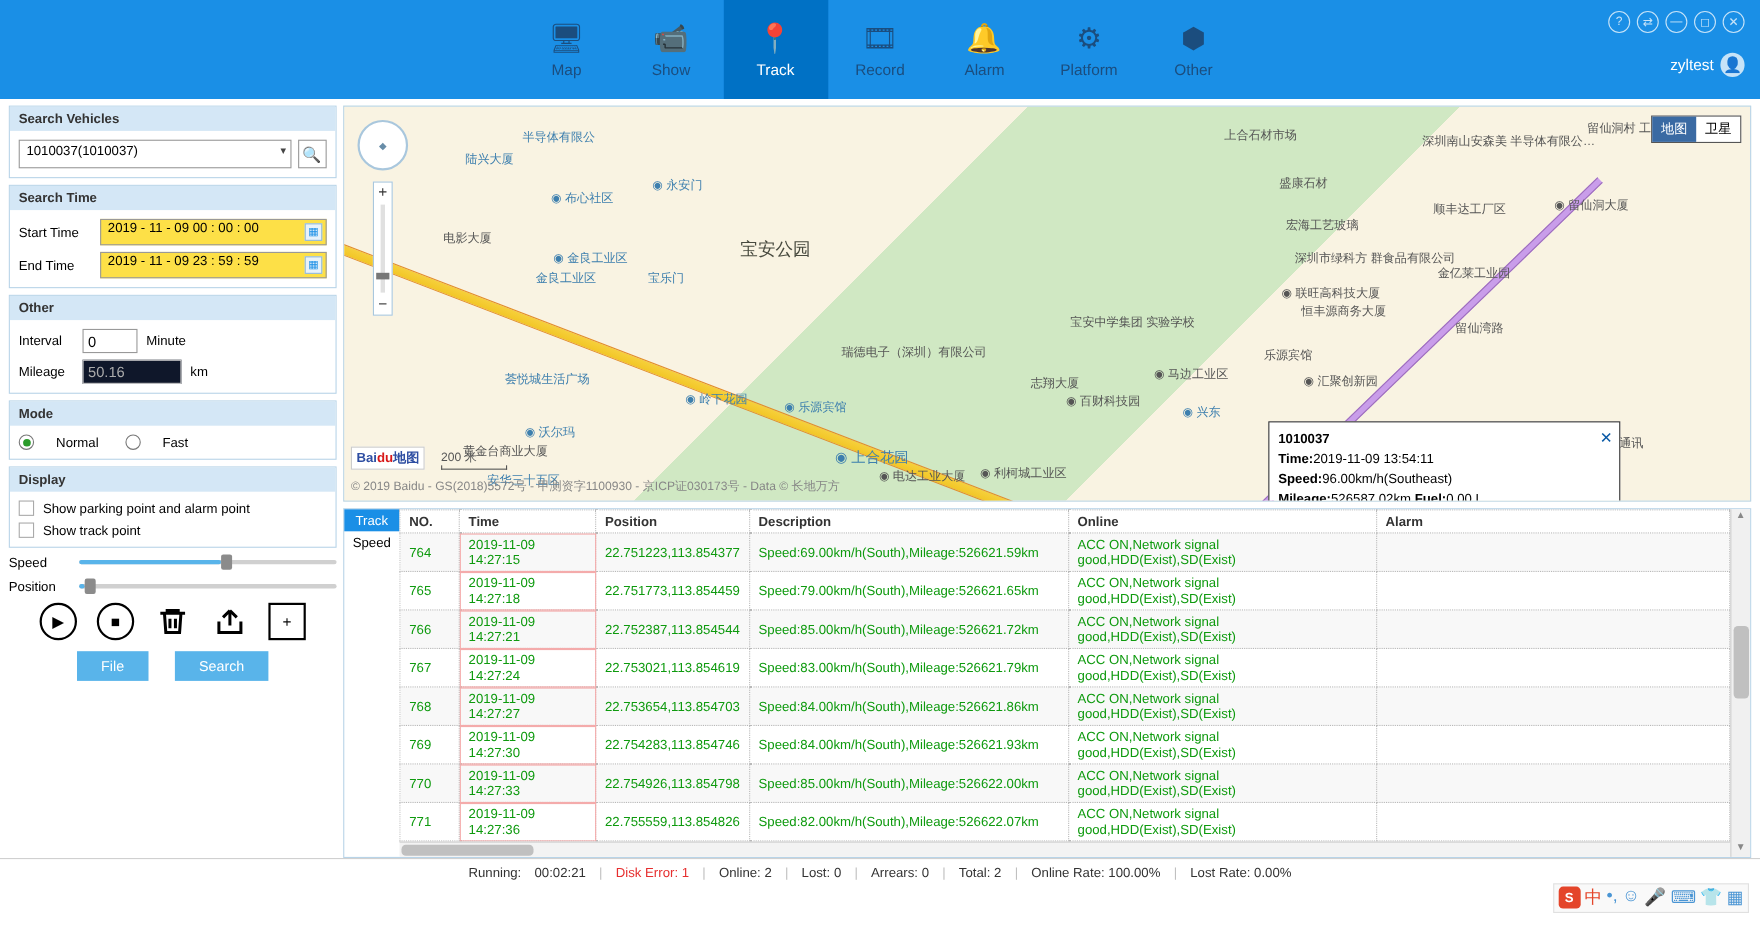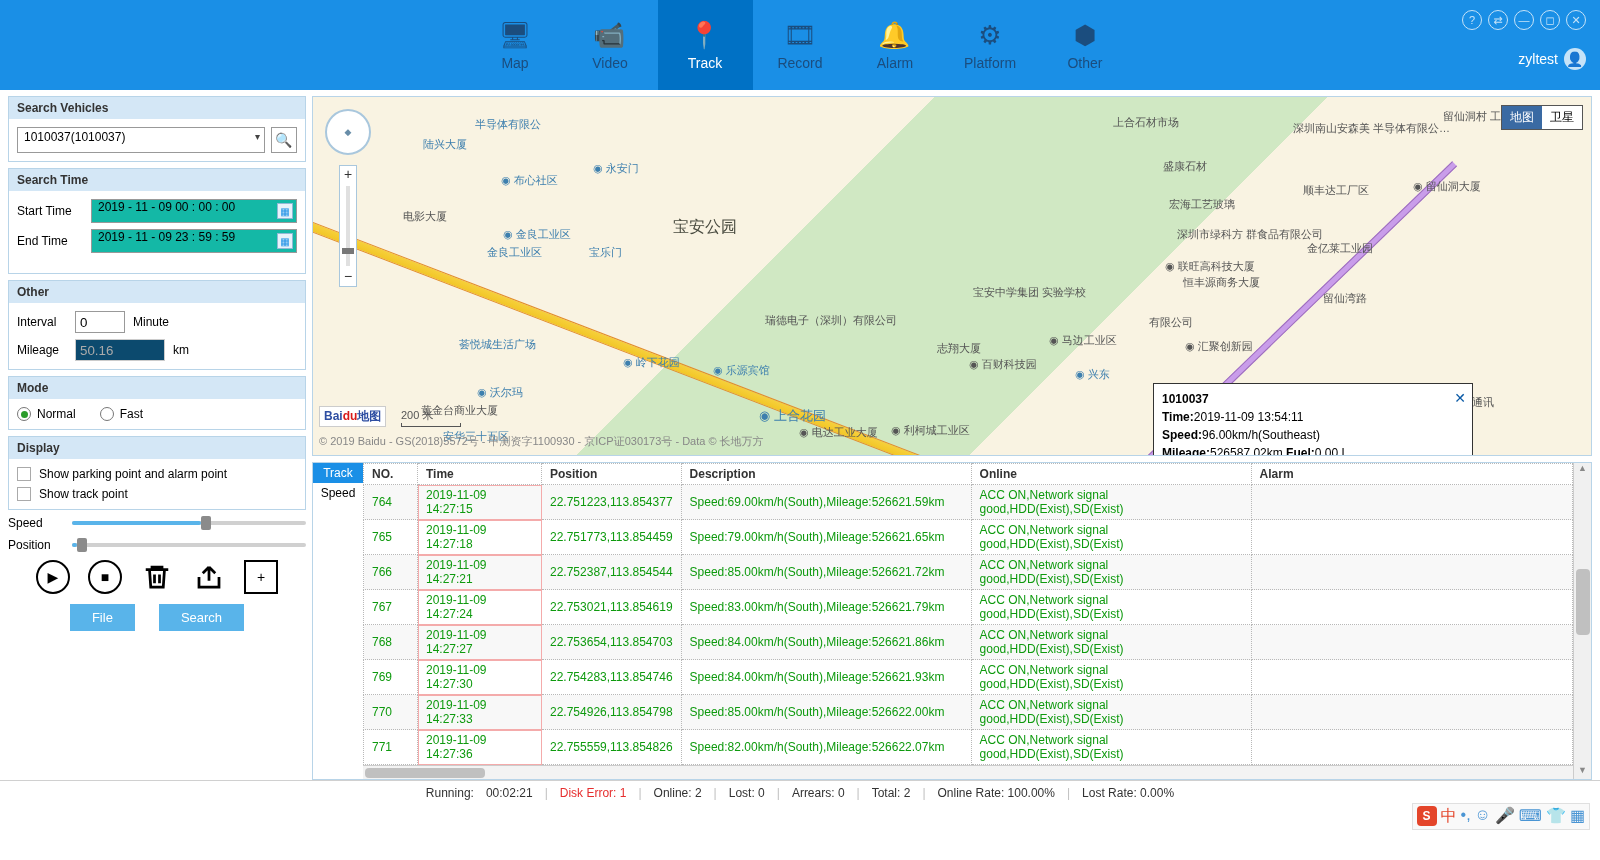--- a/index.html
+++ b/index.html
@@ -24,30 +24,30 @@
 .panel-title { background: #d4e7f6; color: #333; font-size: 12px; font-weight: bold; padding: 4px 8px; }
 .panel-body { padding: 8px; font-size: 12px; }
 
 .search-vehicles-row { display: flex; gap: 6px; align-items: center; }
 .select-input { flex: 1; border: 1px solid #999; height: 26px; padding: 2px 18px 2px 6px; position: relative; background: #fff; }
 .select-caret { position: absolute; right: 4px; top: 3px; font-size: 10px; color: #444; }
 .search-btn { width: 26px; height: 26px; border: 1px solid #999; background: #fff; display: flex; align-items: center; justify-content: center; font-size: 14px; cursor: pointer; }
 
 .time-row { display: flex; align-items: center; gap: 6px; margin-bottom: 6px; }
 .time-row label { width: 68px; }
-.date-input { flex: 1; border: 1px solid #999; height: 24px; padding: 0 24px 0 6px; position: relative; background: #14b8a6; font-size: 12px; }
+.date-input { flex: 1; border: 1px solid #999; height: 24px; padding: 0 24px 0 6px; position: relative; background: #fde047; font-size: 12px; }
 .cal-icon { position: absolute; right: 3px; top: 3px; width: 16px; height: 16px; background: #e8f2fa; border: 1px solid #91b9d6; display: flex; align-items: center; justify-content: center; font-size: 10px; color: #1a8fe6; }
 
 .other-row { display: flex; align-items: center; gap: 8px; margin-bottom: 6px; }
 .other-row label { width: 50px; }
 .num-input { width: 50px; border: 1px solid #999; height: 22px; padding: 0 4px; }
-.readonly { width: 90px; border: 1px solid #ccc; height: 22px; padding: 0 4px; color: #aaa; background: #0c4a6e; }
+.readonly { width: 90px; border: 1px solid #ccc; height: 22px; padding: 0 4px; color: #aaa; background: #0f172a; }
 
 .radio-row { display: flex; gap: 24px; }
-.radio-opt { display: flex; align-items: flex-start; gap: 6px; }
+.radio-opt { display: flex; align-items: flex-start; gap: 20px; }
 .radio { width: 14px; height: 14px; border-radius: 50%; border: 1px solid #777; display: flex; align-items: center; justify-content: center; }
 .radio.checked::after { content: ''; width: 7px; height: 7px; background: #2b9c2b; border-radius: 50%; }
 
 .check-row { display: flex; align-items: center; gap: 8px; margin-bottom: 6px; }
 .checkbox { width: 14px; height: 14px; border: 1px solid #aaa; }
 
 .speed-row { display: flex; align-items: center; gap: 8px; margin-bottom: 8px; font-size: 12px; }
 .speed-row label { width: 56px; }
 .slider { flex: 1; height: 4px; background: #d0d0d0; position: relative; border-radius: 2px; }
 .slider-fill { height: 4px; background: #59b4ea; border-radius: 2px; }
@@ -128,21 +128,21 @@
 <body>
 
 <div class="header">
   <div class="header-tabs" id="header-tabs">
       <div class="header-tab">
         <div class="tab-icon">🖥</div>
         <div class="tab-label">Map</div>
       </div>
       <div class="header-tab">
         <div class="tab-icon">📹</div>
-        <div class="tab-label">Video</div>
+        <div class="tab-label">Show</div>
       </div>
       <div class="header-tab active">
         <div class="tab-icon">📍</div>
         <div class="tab-label">Track</div>
       </div>
       <div class="header-tab">
         <div class="tab-icon">🎞</div>
         <div class="tab-label">Record</div>
       </div>
       <div class="header-tab">
@@ -190,21 +190,21 @@
     <div class="panel">
       <div class="panel-title">Search Time</div>
       <div class="panel-body">
         <div class="time-row">
           <label>Start Time</label>
           <div class="date-input">
             <span>2019 - 11 - 09  00 : 00 : 00</span>
             <span class="cal-icon">▦</span>
           </div>
         </div>
-        <div class="time-row" style="margin-bottom:12px">
+        <div class="time-row" style="margin-bottom:0">
           <label>End Time</label>
           <div class="date-input">
             <span>2019 - 11 - 09  23 : 59 : 59</span>
             <span class="cal-icon">▦</span>
           </div>
         </div>
       </div>
     </div>
 
     <div class="panel">
@@ -317,21 +317,21 @@
       <div class="map-label blue" style="left:446px;top:310px;font-size:13px">◉ 上合花园</div>
       <div class="map-label" style="left:486px;top:328px">◉ 电达工业大厦</div>
 
       <div class="map-label" style="left:624px;top:244px">志翔大厦</div>
       <div class="map-label" style="left:656px;top:260px">◉ 百财科技园</div>
       <div class="map-label" style="left:578px;top:326px">◉ 利柯城工业区</div>
       <div class="map-label blue" style="left:762px;top:270px">◉ 兴东</div>
       <div class="map-label" style="left:736px;top:236px">◉ 马边工业区</div>
       <div class="map-label" style="left:660px;top:188px">宝安中学集团 实验学校</div>
 
-      <div class="map-label" style="left:836px;top:218px">有限公司</div>
+      <div class="map-label" style="left:836px;top:218px">乐源宾馆</div>
       <div class="map-label" style="left:872px;top:242px">◉ 汇聚创新园</div>
       <div class="map-label" style="left:800px;top:18px">上合石材市场</div>
       <div class="map-label" style="left:856px;top:100px">宏海工艺玻璃</div>
       <div class="map-label" style="left:850px;top:62px">盛康石材</div>
       <div class="map-label" style="left:980px;top:24px">深圳南山安森美 半导体有限公…</div>
       <div class="map-label" style="left:990px;top:86px">顺丰达工厂区</div>
       <div class="map-label" style="left:864px;top:130px">深圳市绿科方 群食品有限公司</div>
       <div class="map-label" style="left:994px;top:144px">金亿莱工业园</div>
       <div class="map-label" style="left:852px;top:162px">◉ 联旺高科技大厦</div>
       <div class="map-label" style="left:870px;top:178px">恒丰源商务大厦</div>

